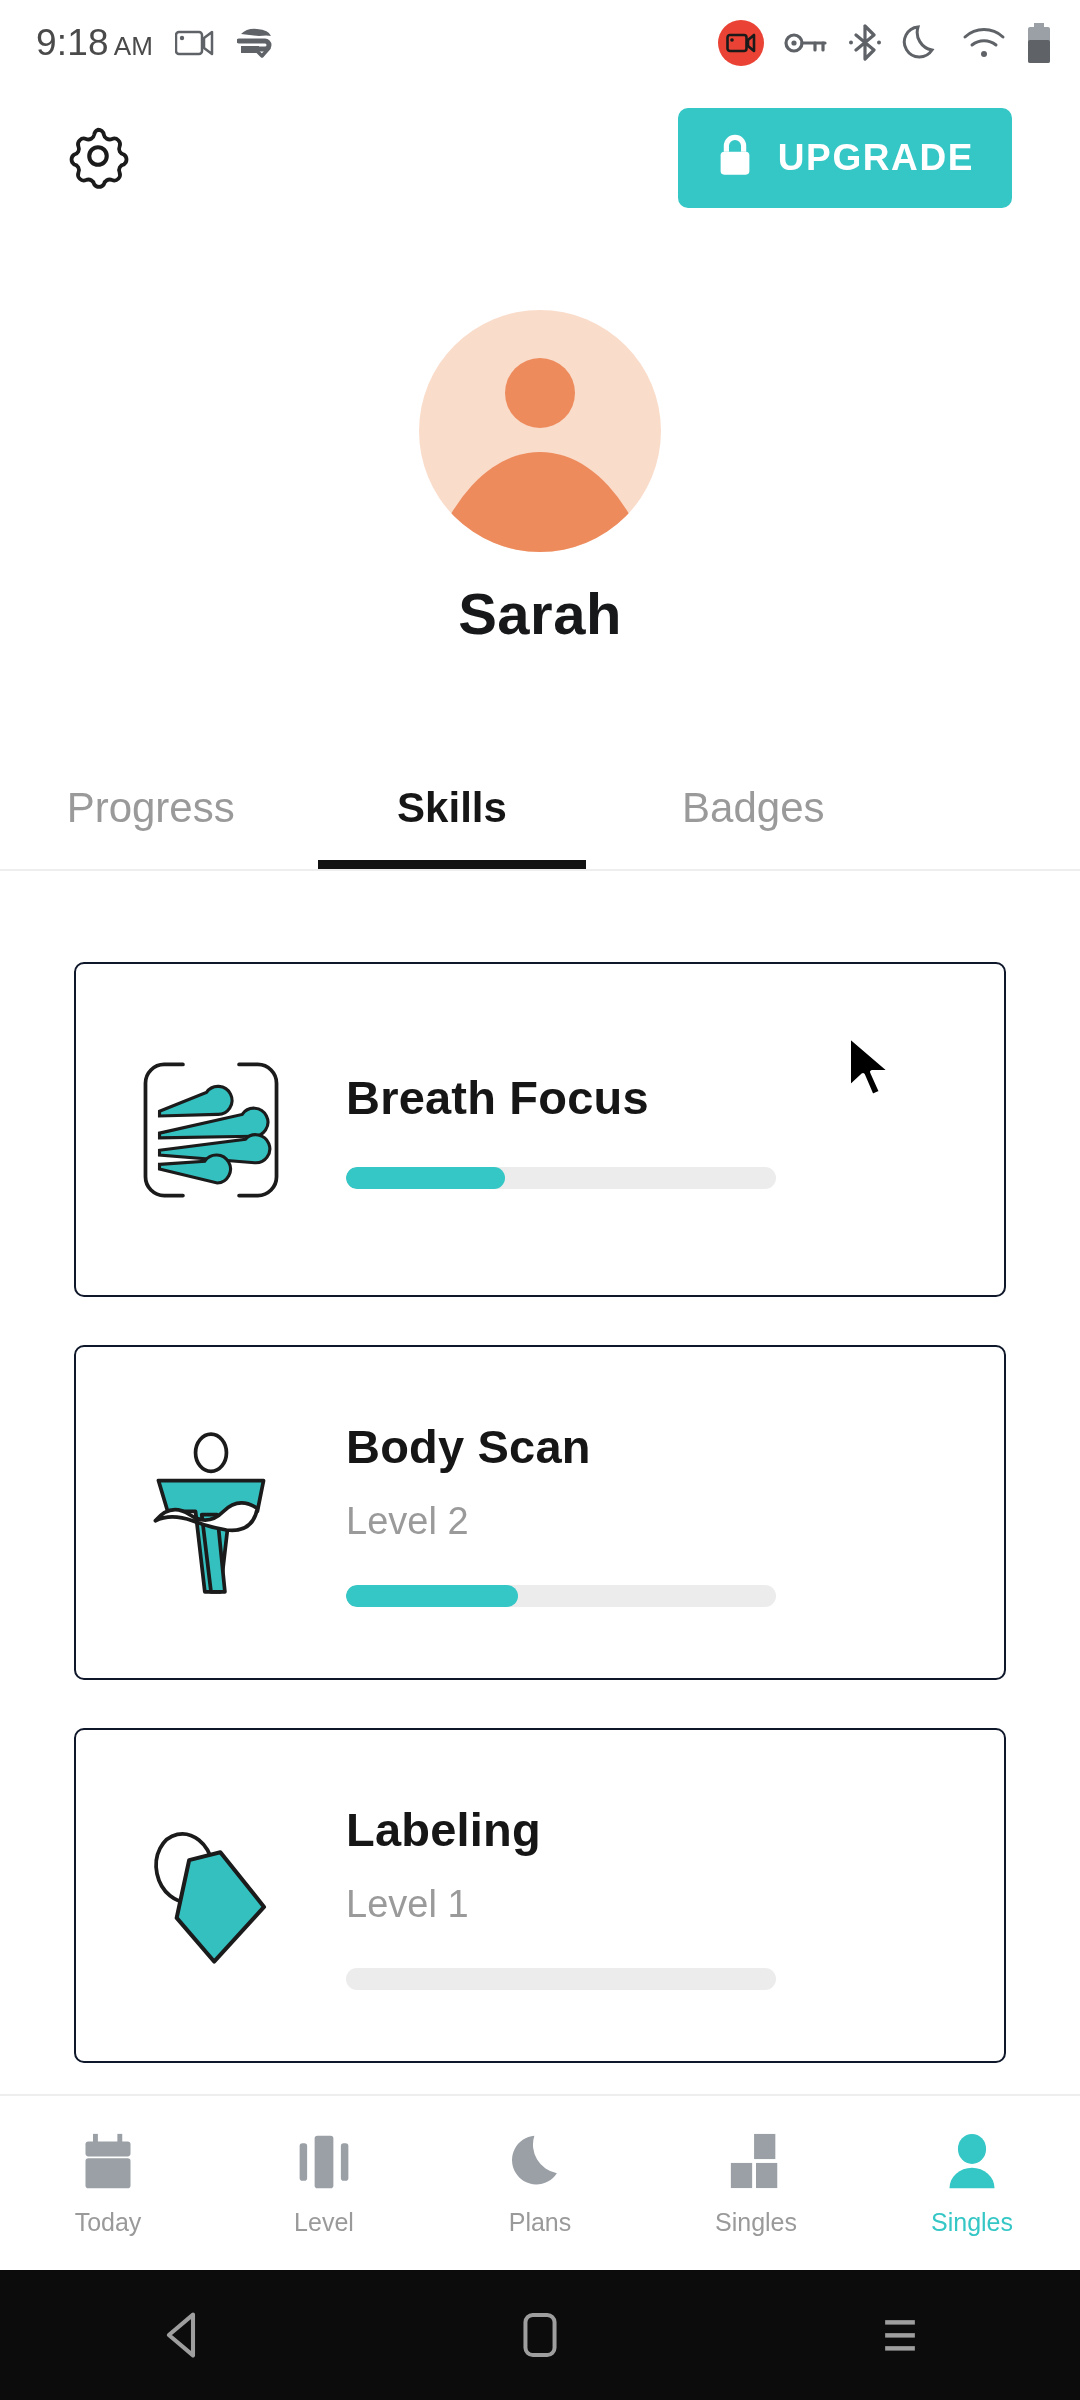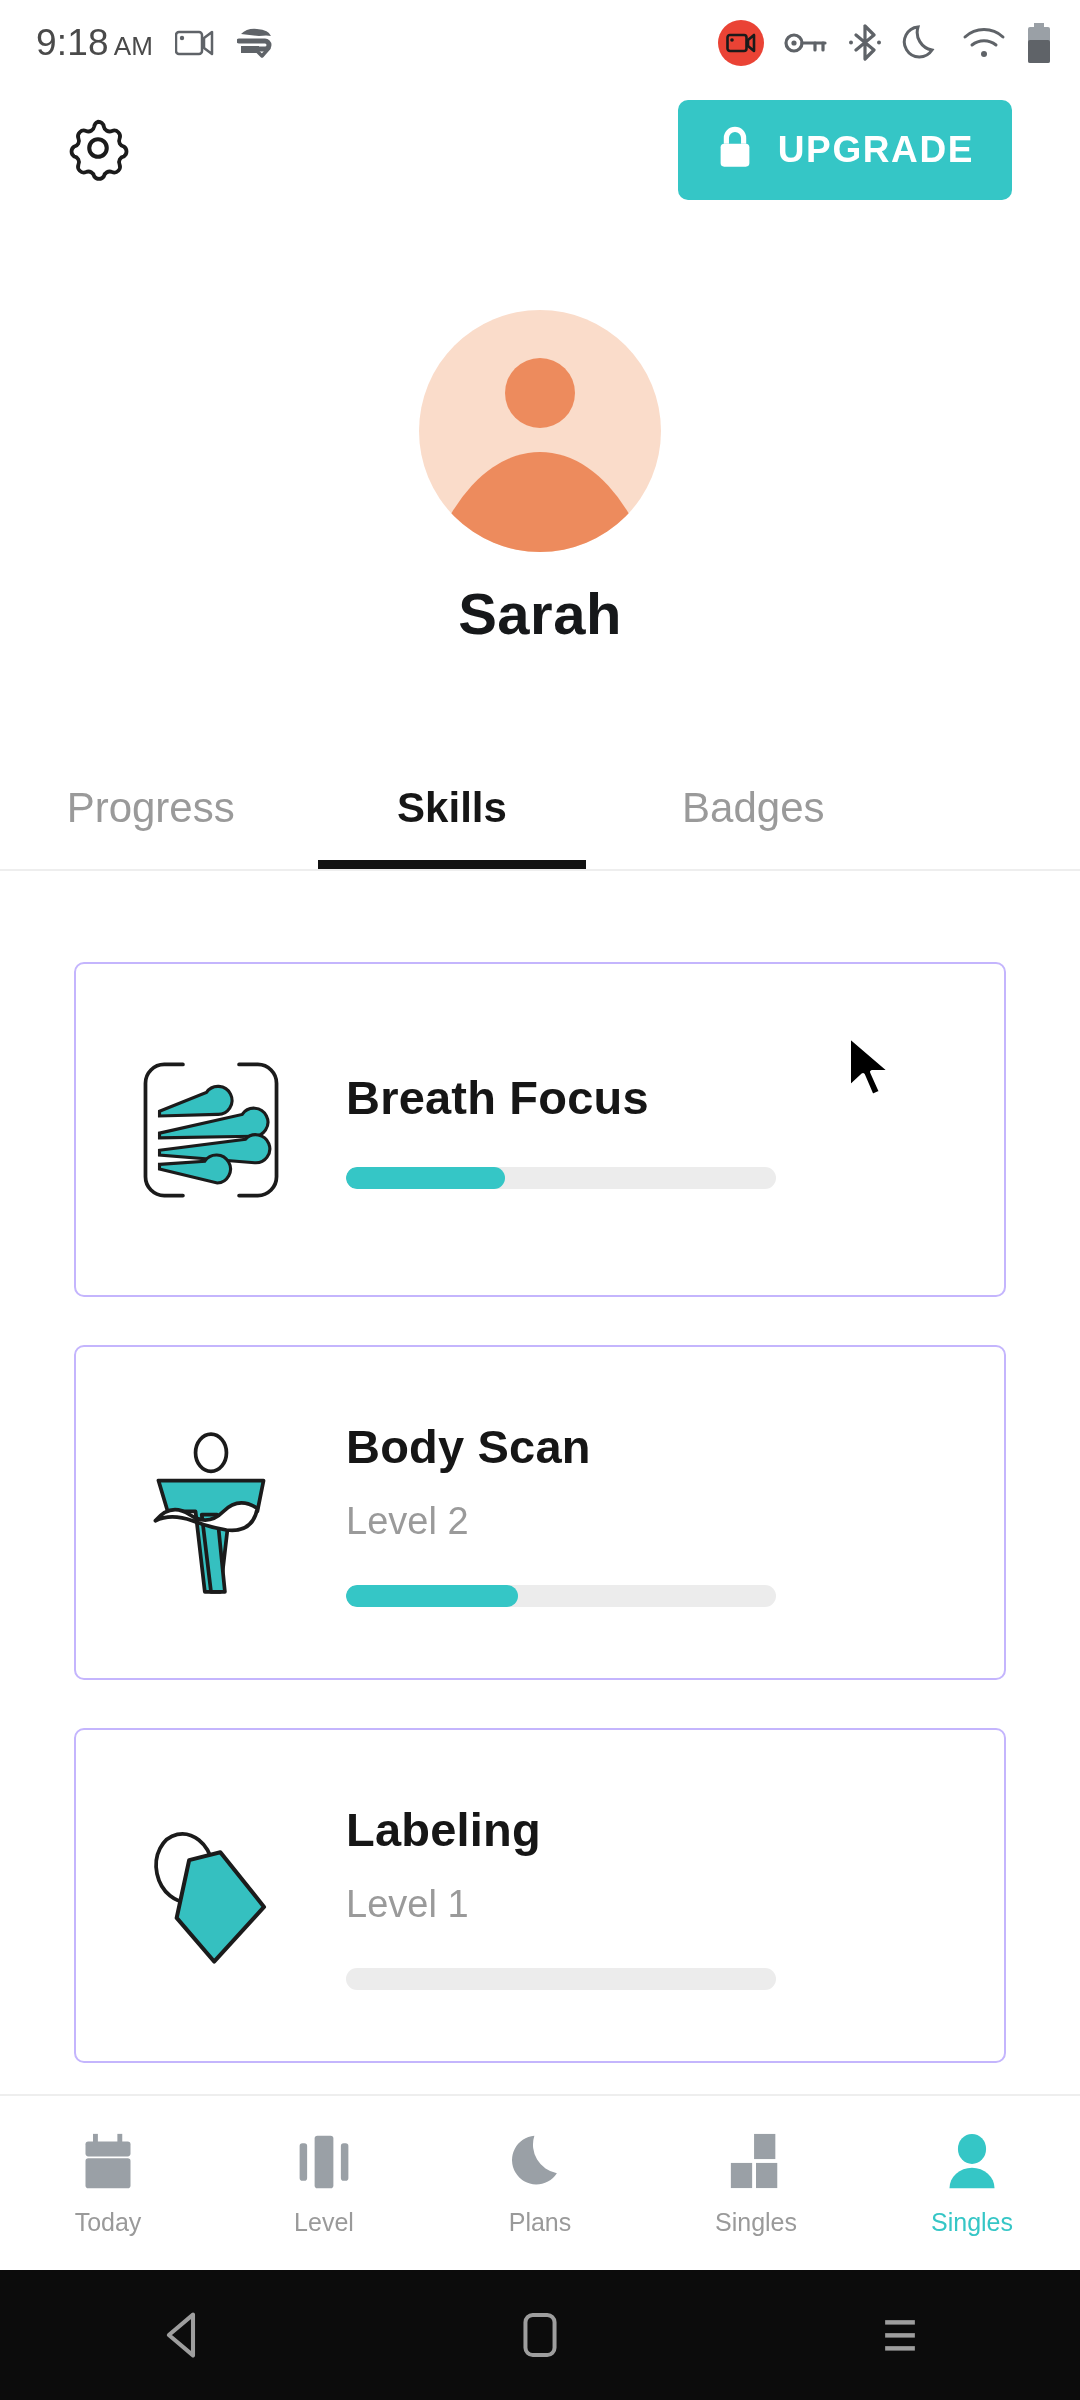--- a/index.html
+++ b/index.html
@@ -22,21 +22,21 @@
   .sb-time .ampm{ font-size:26px; margin-left:5px; }
   .sb-right{ display:flex; align-items:center; gap:20px; }
   .sb-icon{ display:flex; align-items:center; justify-content:center; }
   .rec-badge{
     width:46px; height:46px; border-radius:50%; background:#ea4335;
     display:flex; align-items:center; justify-content:center;
   }
 
   
   .header{
-    position:absolute; top:80px; left:0; width:1076px; height:140px;
+    position:absolute; top:88px; left:0; width:1076px; height:140px;
     display:flex; align-items:center; justify-content:space-between;
     padding:0 64px 0 58px;
   }
   .gear-btn{ width:80px; height:80px; display:flex; align-items:center; justify-content:center; }
   .upgrade-btn{
     background:#35c6c6; border-radius:10px;
     height:100px; padding:0 38px;
     display:flex; align-items:center; gap:24px;
   }
   .upgrade-label{
@@ -79,21 +79,21 @@
     width:268px; height:11px; background:#121212;
   }
   .tabs-divider{
     position:absolute; top:869px; left:0; width:1080px; height:2px; background:#eeeeee;
   }
 
   
   .cards{ position:absolute; top:962px; left:0; width:1080px; }
   .card{
     position:relative; margin:0 74px 48px 74px; height:335px;
-    border:2px solid #c4b5fd; border-radius:10px; background:#fff;
+    border:2px solid #0f172a; border-radius:10px; background:#fff;
     display:flex; align-items:center;
   }
   .card-icon{
     width:270px; min-width:270px; height:335px;
     display:flex; align-items:center; justify-content:center;
   }
   .card-body{ flex:1; padding-right:40px; }
   .card-title{ font-size:47px; font-weight:700; color:#161616; letter-spacing:.2px; }
   .card-level{ font-size:38px; color:#9a9a9a; margin-top:26px; }
   .progress-track{

